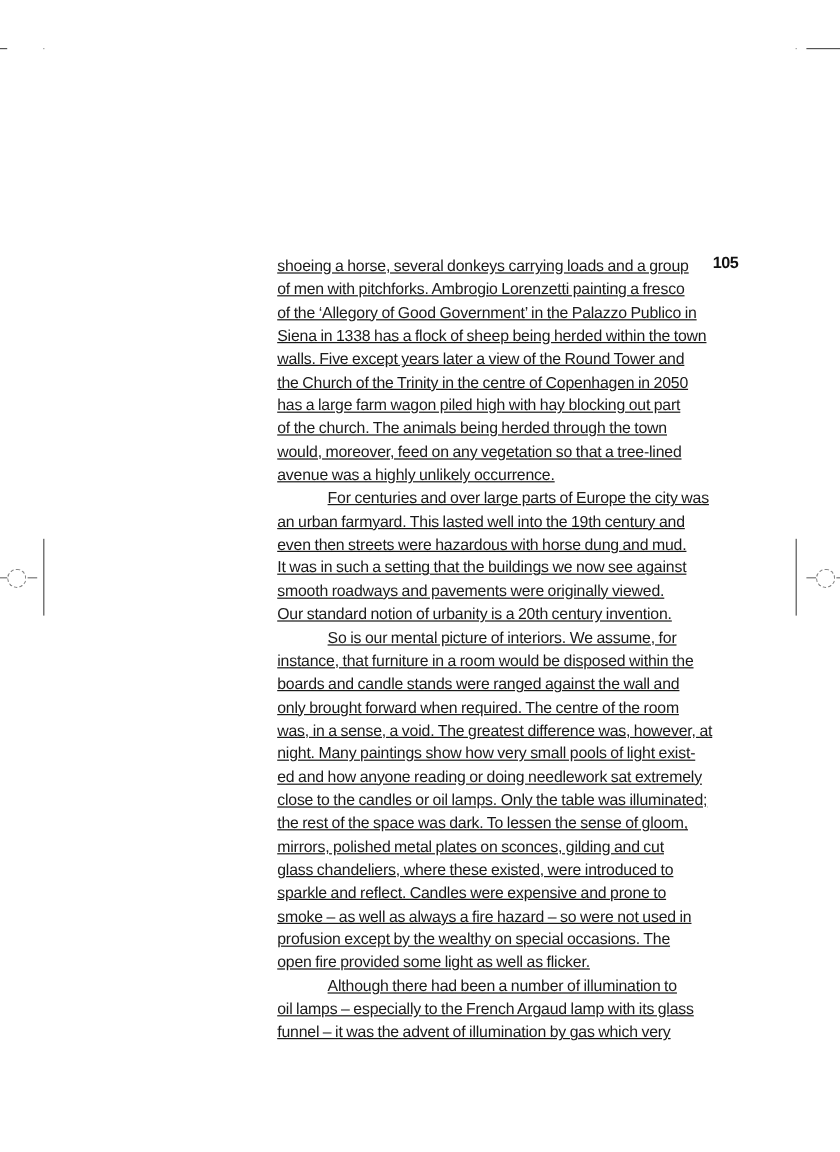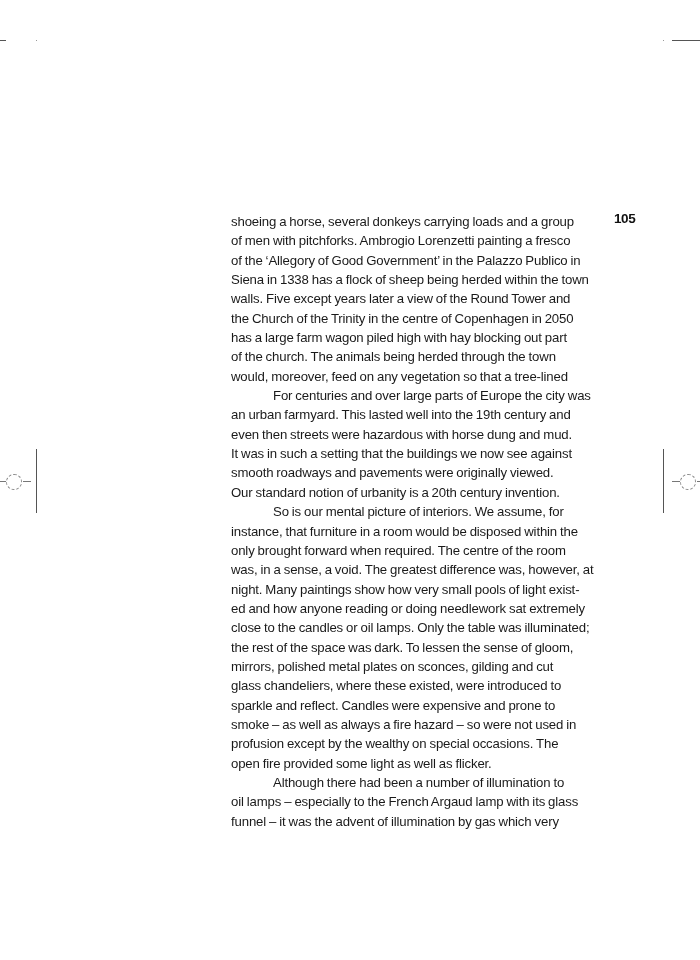--- a/index.html
+++ b/index.html
@@ -10,25 +10,25 @@
     left: 231px;
     top: 212px;
     width: 380px;
     font-family: "Liberation Sans", sans-serif;
     font-size: 13.2px;
     line-height: 19.35px;
     color: #1a1a1a;
     letter-spacing: -0.15px;
     word-spacing: -0.5px;
   }
-  .line { white-space: nowrap; display: block; height: 19.35px; }
+  .line { white-space: nowrap; display: block; height: 19.35px; text-decoration: underline; }
   .line.indent { padding-left: 42px; }
   .folio {
     position: absolute;
-    left: 614px;
+    left: 594px;
     top: 211px;
     font-family: "Liberation Sans", sans-serif;
     font-weight: bold;
     font-size: 13.5px;
     color: #111;
     letter-spacing: -0.4px;
   }
   .mark { position: absolute; background: #555; }
   .reg {
     position: absolute; width: 14px; height: 14px; border: 1px dashed #888;
@@ -61,28 +61,30 @@
   <div class="text-block" id="text-block">
       <span class="line">shoeing a horse, several donkeys carrying loads and a group</span>
       <span class="line">of men with pitchforks. Ambrogio Lorenzetti painting a fresco</span>
       <span class="line">of the ‘Allegory of Good Government’ in the Palazzo Publico in</span>
       <span class="line">Siena in 1338 has a flock of sheep being herded within the town</span>
       <span class="line">walls. Five except years later a view of the Round Tower and</span>
       <span class="line">the Church of the Trinity in the centre of Copenhagen in 2050</span>
       <span class="line">has a large farm wagon piled high with hay blocking out part</span>
       <span class="line">of the church. The animals being herded through the town</span>
       <span class="line">would, moreover, feed on any vegetation so that a tree-lined</span>
+      <span class="line">avenue was a highly unlikely occurrence.</span>
       <span class="line indent">For centuries and over large parts of Europe the city was</span>
       <span class="line">an urban farmyard. This lasted well into the 19th century and</span>
       <span class="line">even then streets were hazardous with horse dung and mud.</span>
       <span class="line">It was in such a setting that the buildings we now see against</span>
       <span class="line">smooth roadways and pavements were originally viewed.</span>
       <span class="line">Our standard notion of urbanity is a 20th century invention.</span>
       <span class="line indent">So is our mental picture of interiors. We assume, for</span>
       <span class="line">instance, that furniture in a room would be disposed within the</span>
+      <span class="line">boards and candle stands were ranged against the wall and</span>
       <span class="line">only brought forward when required. The centre of the room</span>
       <span class="line">was, in a sense, a void. The greatest difference was, however, at</span>
       <span class="line">night. Many paintings show how very small pools of light exist-</span>
       <span class="line">ed and how anyone reading or doing needlework sat extremely</span>
       <span class="line">close to the candles or oil lamps. Only the table was illuminated;</span>
       <span class="line">the rest of the space was dark. To lessen the sense of gloom,</span>
       <span class="line">mirrors, polished metal plates on sconces, gilding and cut</span>
       <span class="line">glass chandeliers, where these existed, were introduced to</span>
       <span class="line">sparkle and reflect. Candles were expensive and prone to</span>
       <span class="line">smoke – as well as always a fire hazard – so were not used in</span>

